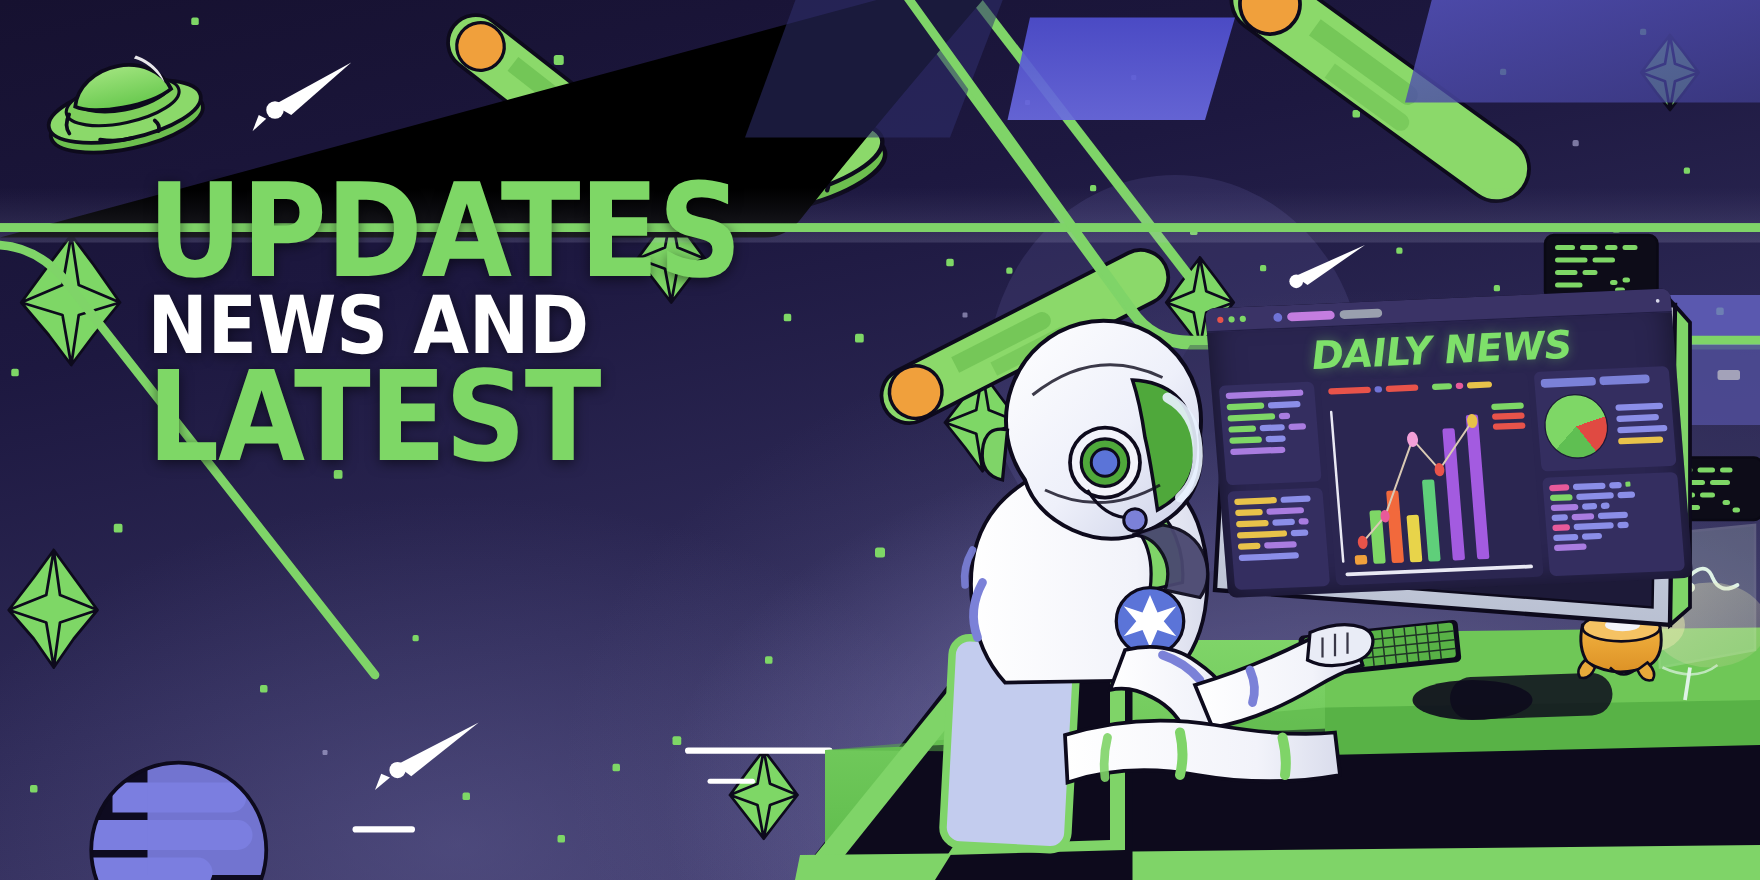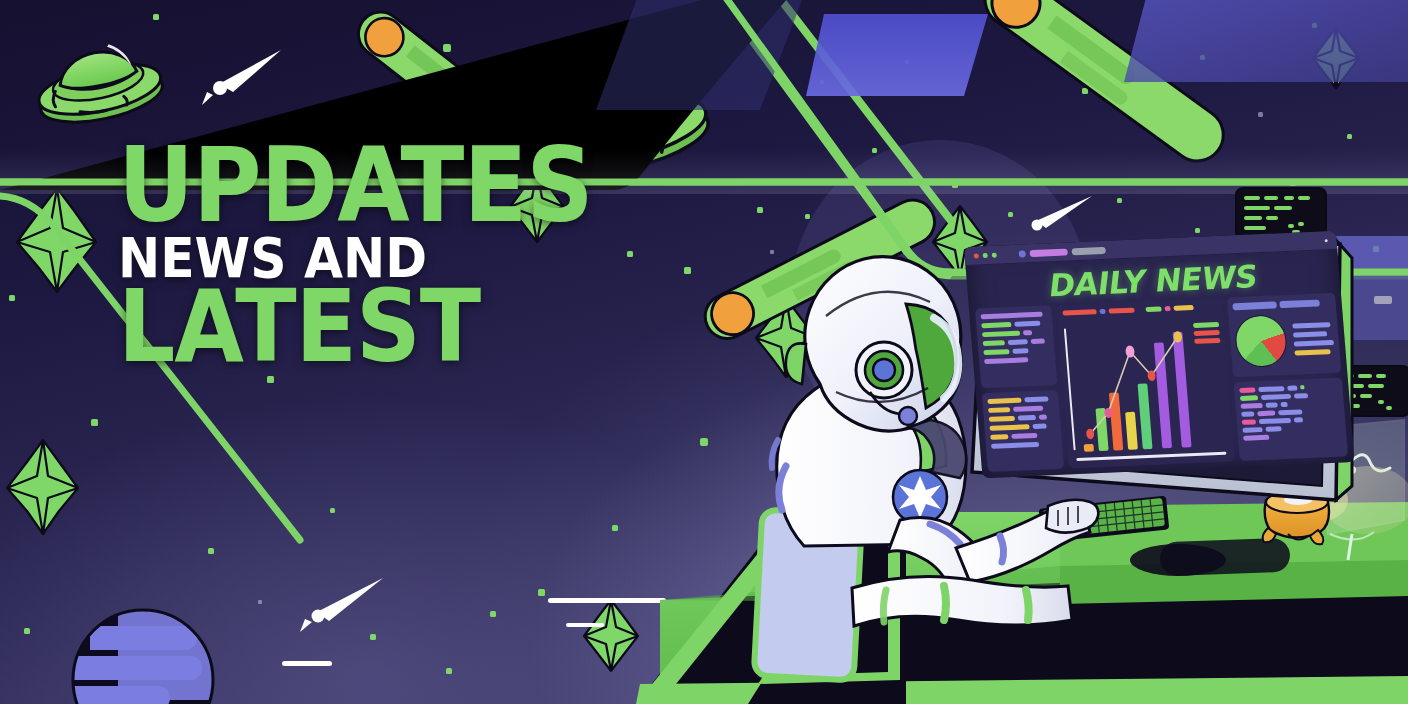--- a/index.html
+++ b/index.html
@@ -25,21 +25,21 @@
     line-height:.93; letter-spacing:-.5px;
     text-shadow:0 2px 10px rgba(0,0,0,.55);
   }
   #headline .ln {
     display:block; font-weight:800; white-space:nowrap;
     font-family:"DejaVu Sans", sans-serif;
     font-stretch:condensed;
   }
   .ln1 { font-size:84px; color:#ffffff; letter-spacing:1px; }
   .ln2 { font-size:104px; color:#7ed766; letter-spacing:-1px; margin-top:-6px; }
-  .ln3 { font-size:56px; color:#ffffff; letter-spacing:0px; margin-top:-2px; }
+  .ln3 { font-size:64px; color:#ffffff; letter-spacing:0px; margin-top:-2px; }
   .ln4 { font-size:100px; color:#7ed766; letter-spacing:-1px; margin-top:-4px; }
 
   
   #screen-wrap {
     position:absolute; left:964px; top:247px; z-index:60;
     width:372px; height:232px;
     transform:rotate(-4.6deg) skewY(2.1deg);
     transform-origin:left top;
   }
   #screen {

